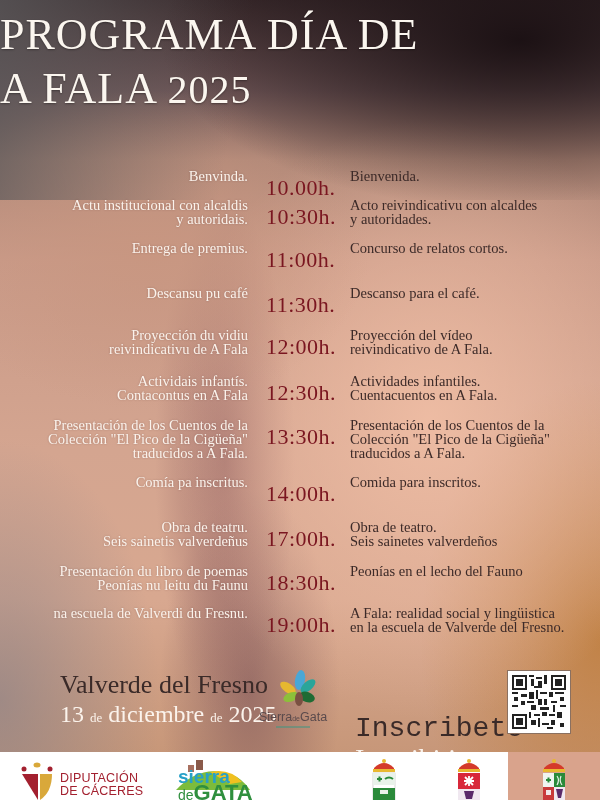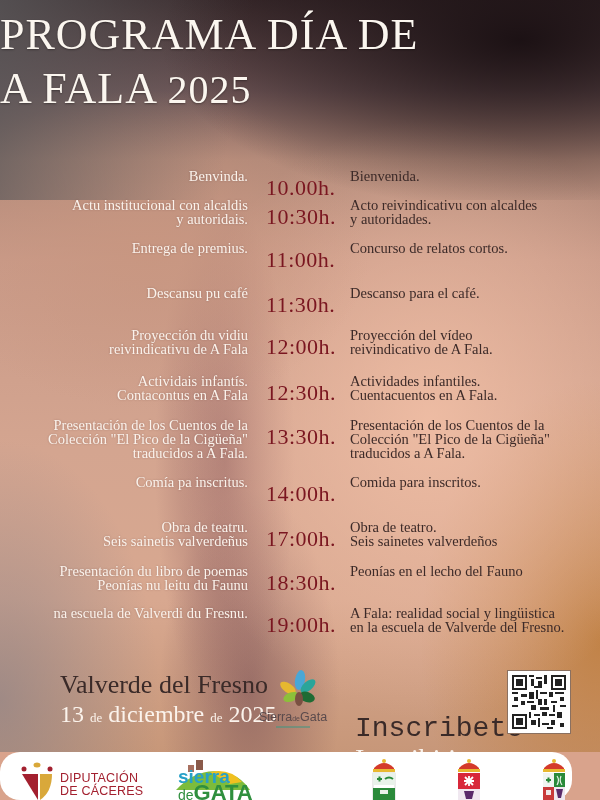--- a/index.html
+++ b/index.html
@@ -96,23 +96,22 @@
       font-family: "Liberation Serif", "DejaVu Serif", serif;
       color: #fbf3ec; font-size: 28px; line-height: 30px; white-space: nowrap;
     }
     .qr {
       position: absolute; left: 507px; top: 670px; width: 64px; height: 64px;
       background: #ffffff; border: 1px solid #8a7060; padding: 4px;
     }
     .qr svg { width: 100%; height: 100%; display: block; }
 
     .logos {
-      position: absolute; left: 0; top: 752px; width: 572px; height: 48px;
+      position: absolute; left: 0; top: 752px; width: 508px; height: 48px;
       background: #ffffff;
-      border-radius: 20px;
     }
     .dip { position: absolute; left: 20px; top: 10px; width: 130px; height: 38px; }
     .dip-text {
       position: absolute; left: 40px; top: 10px;
       font-family: "Liberation Sans", "DejaVu Sans", sans-serif;
       font-size: 12.5px; line-height: 13px; color: #a3202f; font-weight: normal;
       white-space: nowrap; letter-spacing: 0.2px;
     }
     .sgata-big { position: absolute; left: 170px; top: 8px; width: 100px; height: 40px; }
     .sgata-big .w1 {

